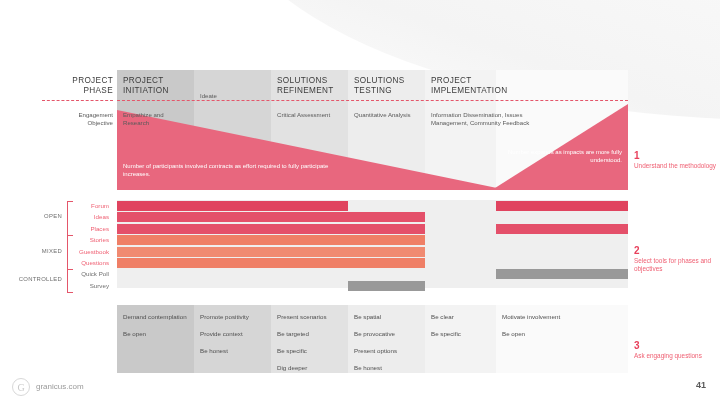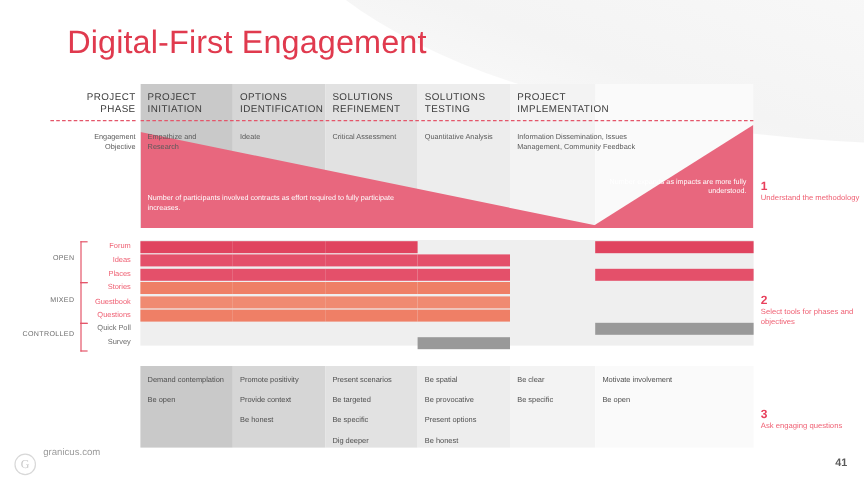--- a/index.html
+++ b/index.html
@@ -115,32 +115,31 @@
   .sec3{position:absolute;left:117px;top:305px;width:511px;height:68px;display:flex;}
   .acol{box-sizing:border-box;padding:8px 7px 0 6px;}
   .acol p{margin:0 0 9px 0;font-size:6.2px;line-height:8px;color:#4f4f4f;}
 
   
   .footer-logo{
     position:absolute;left:12px;top:378px;width:16px;height:16px;border-radius:50%;
     border:1.4px solid #d8d8d8;color:#c9c9c9;font-size:10px;
     display:flex;align-items:center;justify-content:center;font-family:"Liberation Serif",serif;
   }
-  .footer-text{position:absolute;left:36px;top:372px;font-size:8px;color:#9a9a9a;}
+  .footer-text{position:absolute;left:36px;top:382px;font-size:8px;color:#9a9a9a;}
   .page-num{position:absolute;right:14px;top:380px;font-size:9px;color:#5a5a5a;font-weight:700;}
 </style>
 </head>
 <body>
 
 <div class="slide">
 
   <div class="swoosh2"></div>
   <div class="swoosh"></div>
 
-  <div class="title">Digital-First Engagement</div>
 
   <div class="s1-labels">
     <div class="ph">
       <div>PROJECT</div>
       <div>PHASE</div>
     </div>
     <div class="obj">
       <div>Engagement</div>
       <div>Objective</div>
     </div>
@@ -162,24 +161,20 @@
 
     <div class="hdrs" id="phase-headers">
         <div class="hcell" style="width: 77px;">
           <div class="ph">
             <div>PROJECT</div>
             <div>INITIATION</div>
           </div>
           <div class="obj">Empathize and Research</div>
         </div>
         <div class="hcell" style="width: 77px;">
-          <div class="ph">
-            <div>OPTIONS</div>
-            <div>IDENTIFICATION</div>
-          </div>
           <div class="obj">Ideate</div>
         </div>
         <div class="hcell" style="width: 77px;">
           <div class="ph">
             <div>SOLUTIONS</div>
             <div>REFINEMENT</div>
           </div>
           <div class="obj">Critical Assessment</div>
         </div>
         <div class="hcell" style="width: 77px;">

